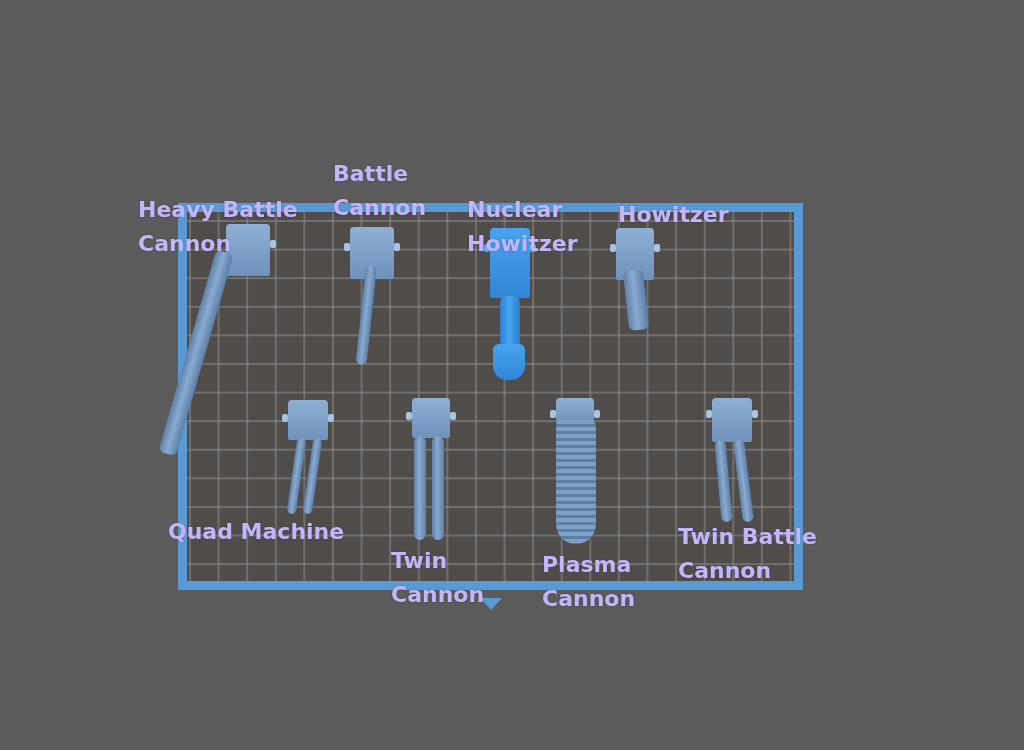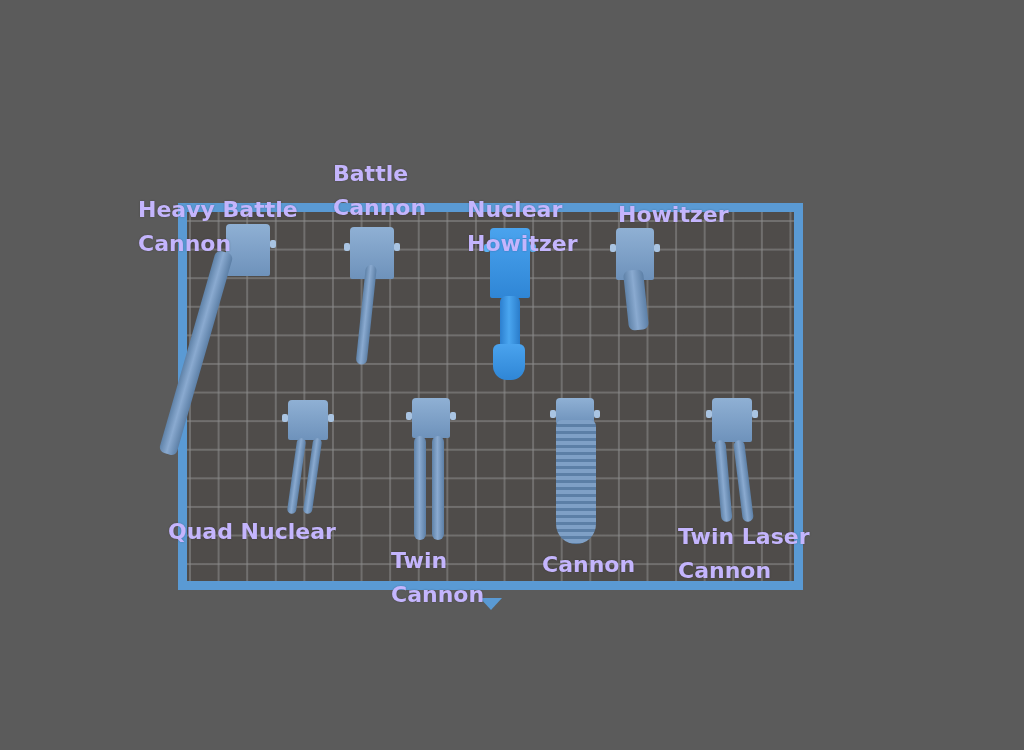--- a/index.html
+++ b/index.html
@@ -97,27 +97,28 @@
     <span>Cannon</span>
   </div>
   <div class="label" style="left:467px;top:161px;margin-top:32px;">
     <span>Nuclear</span>
     <span>Howitzer</span>
   </div>
   <div class="label" style="left:618px;top:198px;">
     <span>Howitzer</span>
   </div>
   <div class="label" style="left:168px;top:515px;">
-    <span>Quad Nuclear</span>
+    <span>Quad Machine</span>
   </div>
   <div class="label" style="left:391px;top:544px;">
     <span>Twin</span>
     <span>Cannon</span>
   </div>
   <div class="label" style="left:542px;top:548px;">
+    <span>Plasma</span>
     <span>Cannon</span>
   </div>
   <div class="label" style="left:678px;top:520px;">
-    <span>Twin Laser</span>
+    <span>Twin Battle</span>
     <span>Cannon</span>
   </div>
 
 </div>
 
 </body></html>

